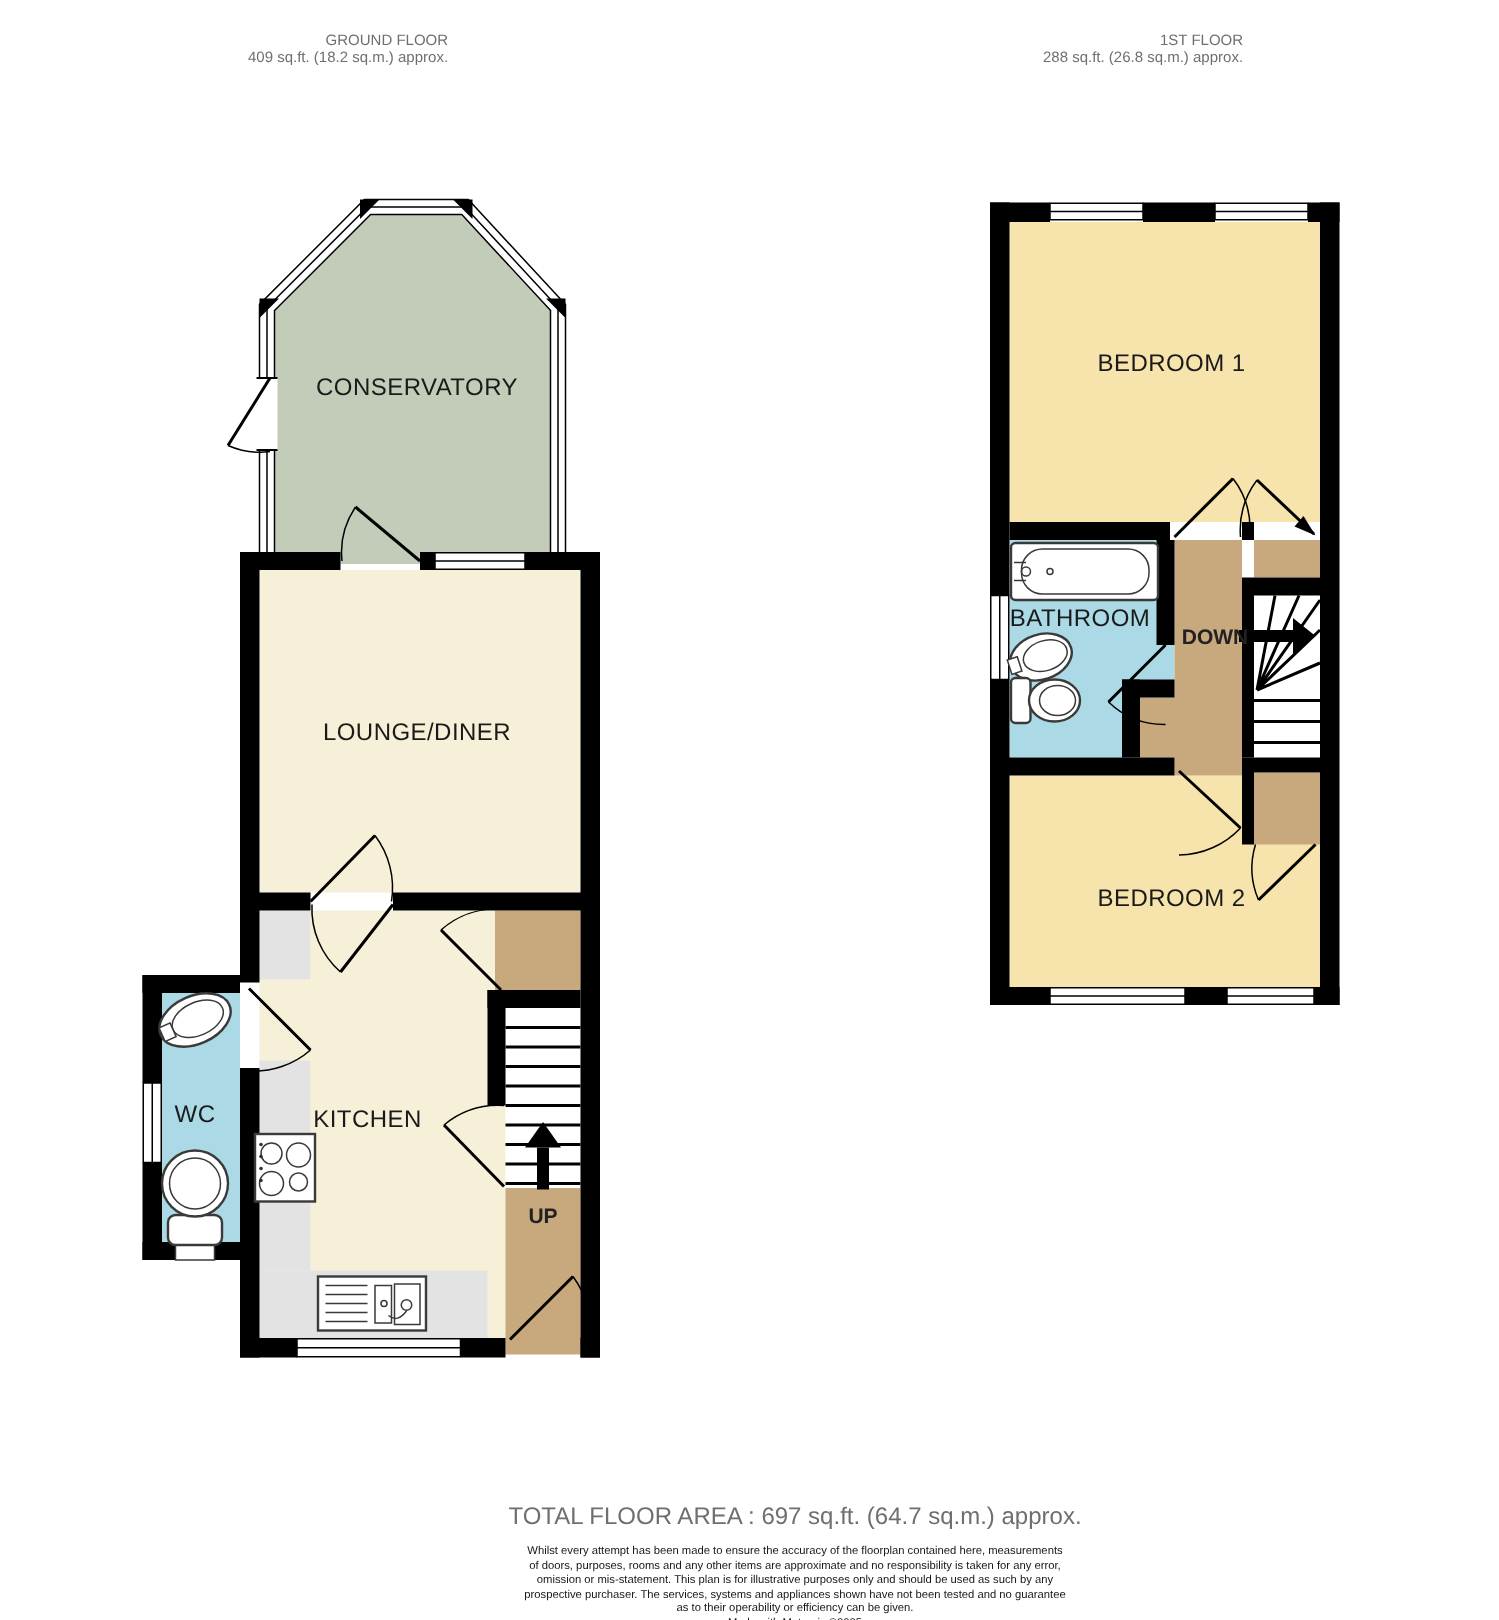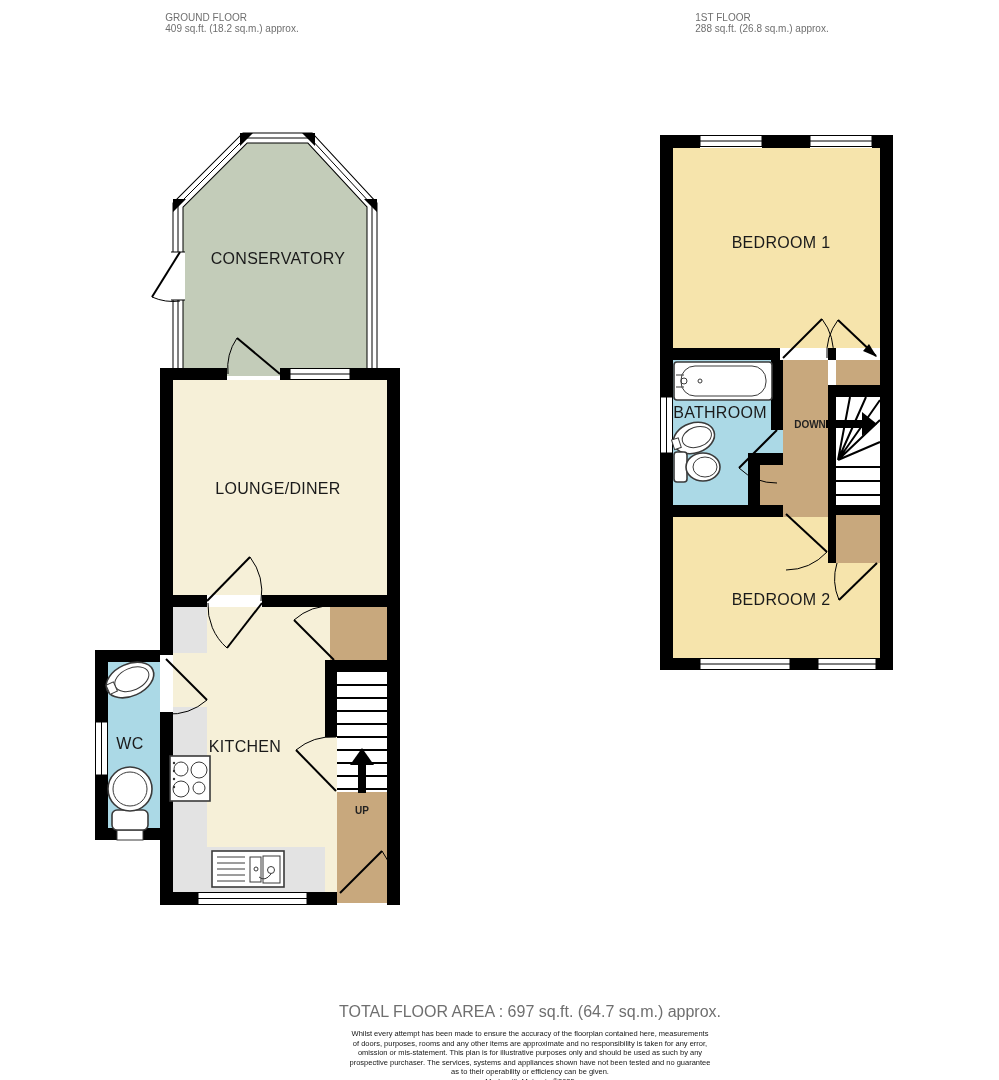--- a/index.html
+++ b/index.html
@@ -17,25 +17,25 @@
   .winline{stroke:#000;stroke-width:1;}
   .tread{stroke:#000;stroke-width:2;fill:none;}
   .leaf{stroke:#000;stroke-width:2;fill:none;}
   .arc{stroke:#000;stroke-width:1;fill:none;}
   .fix{fill:#fff;stroke:#3a3a3a;stroke-width:1.6;}
   .fixthin{fill:none;stroke:#3a3a3a;stroke-width:1;}
   .fixw{fill:#fff;stroke:#3a3a3a;stroke-width:1;}
   .cons-outer{fill:none;stroke:#000;stroke-width:11;}
   .cons-mid{fill:none;stroke:#fff;stroke-width:9;}
   .cons-inner{fill:none;stroke:#000;stroke-width:1;}
-  .floor-hdr{position:absolute;top:12px;transform:translateX(-50%);text-align:left;
+  .floor-hdr{position:absolute;top:22px;transform:translateX(-50%);text-align:right;
              font-size:10px;line-height:11px;color:var(--c-muted,#6F6F6F);white-space:nowrap;}
   .room-label{position:absolute;transform:translate(-50%,-50%);font-weight:normal;font-size:16px;
               color:var(--c-label,#1A1A1A);letter-spacing:.3px;white-space:nowrap;}
-  .stair-label{position:absolute;transform:translate(-50%,-50%);font-weight:600;font-size:10px;
+  .stair-label{position:absolute;transform:translate(-50%,-50%);font-weight:600;font-size:14px;
                color:#222;white-space:nowrap;}
   .total-line{position:absolute;left:530px;top:1003px;transform:translateX(-50%);
               font-size:16px;color:var(--c-muted,#6F6F6F);white-space:nowrap;}
   .disclaimer{position:absolute;left:530px;top:1029px;transform:translateX(-50%);width:420px;
               text-align:center;font-size:7.5px;line-height:9.6px;color:var(--c-disclaimer,#161616);}
 </style>
 </head>
 <body>
 
 <div id="plan">

